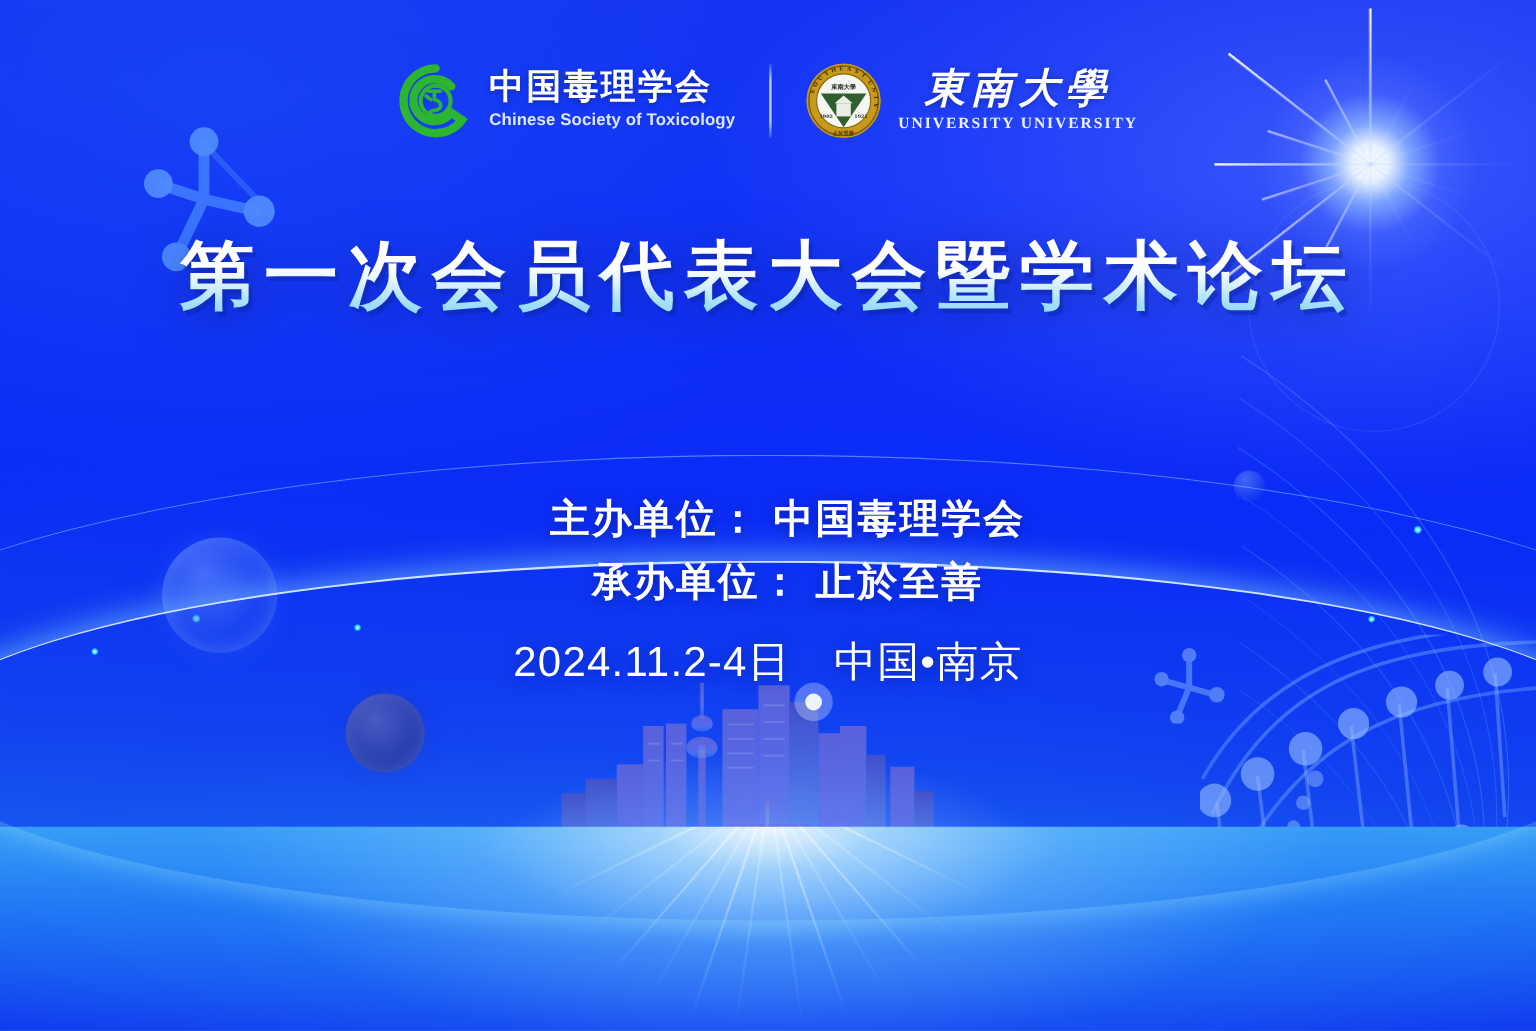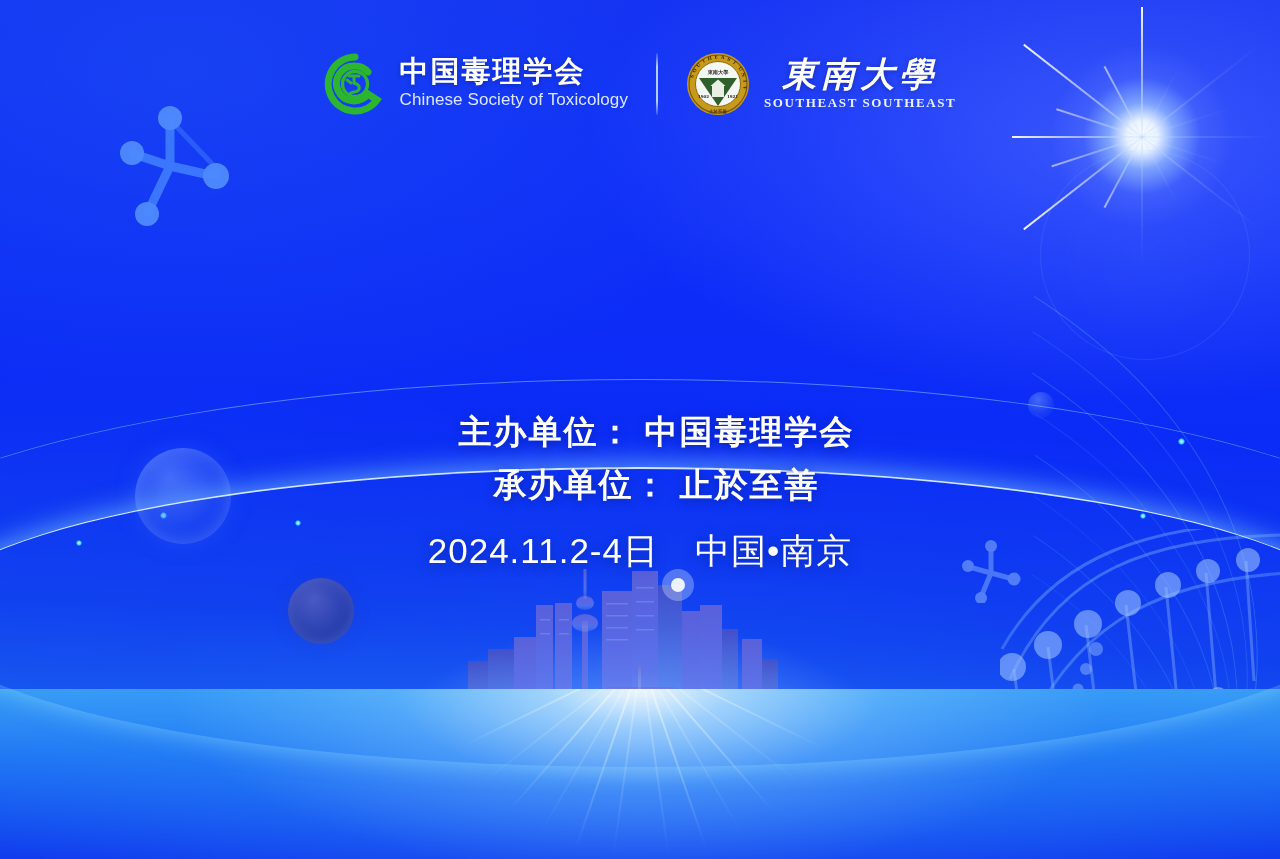--- a/index.html
+++ b/index.html
@@ -92,21 +92,21 @@
   .logo-block{ display:flex; align-items:center; }
 
   .cst-logo{ display:flex; align-items:center; gap:14px; }
   .cst-mark{ width:62px; height:62px; }
   .cst-text{ display:flex; flex-direction:column; align-items:flex-start; }
   .cst-cn{
     font-size:29px; font-weight:700; color:#fff; letter-spacing:2px; line-height:1.08;
     text-shadow:0 1px 4px rgba(10,25,120,.5);
   }
   .cst-en{
-    font-size:17px; font-weight:400; color:#dbe7ff; letter-spacing:.1px; line-height:1.5;
+    font-size:14px; font-weight:700; color:#dbe7ff; letter-spacing:.1px; line-height:1.5;
   }
 
   .divider{
     width:2px; height:62px; margin:0 28px;
     background:linear-gradient(180deg,rgba(190,225,255,.15),rgba(205,232,255,.85) 22%,rgba(205,232,255,.85) 78%,rgba(190,225,255,.15));
     border-radius:2px;
   }
 
   .seu-logo{ display:flex; gap:14px; }
   .seu-seal{ width:64px; height:64px; }
@@ -456,26 +456,27 @@
             <text transform="rotate(38 32 32)  translate(0 -25.5)" x="32" y="32" text-anchor="middle">T</text>
             <text transform="rotate(56 32 32)  translate(0 -25.5)" x="32" y="32" text-anchor="middle">U</text>
             <text transform="rotate(70 32 32)  translate(0 -25.5)" x="32" y="32" text-anchor="middle">N</text>
             <text transform="rotate(84 32 32)  translate(0 -25.5)" x="32" y="32" text-anchor="middle">I</text>
             <text transform="rotate(98 32 32)  translate(0 -25.5)" x="32" y="32" text-anchor="middle">V</text>
           </g>
         </svg>
       </span>
       <span class="seu-text">
         <span class="seu-cn">東南大學</span>
-        <span class="seu-en">SOUTHEAST SOUTHEAST</span>
+        <span class="seu-en">UNIVERSITY UNIVERSITY</span>
       </span>
     </div>
   </div>
 
   <div class="title-wrap">
+    <div class="title-2">第一次会员代表大会暨学术论坛</div>
   </div>
 
   <div class="orgs">
     <div class="org-line">主办单位： 中国毒理学会</div>
     <div class="org-line">承办单位： 止於至善</div>
   </div>
 
   <div class="datebar">
     <span class="date-text">2024.11.2-4日　中国•南京</span>
   </div>

